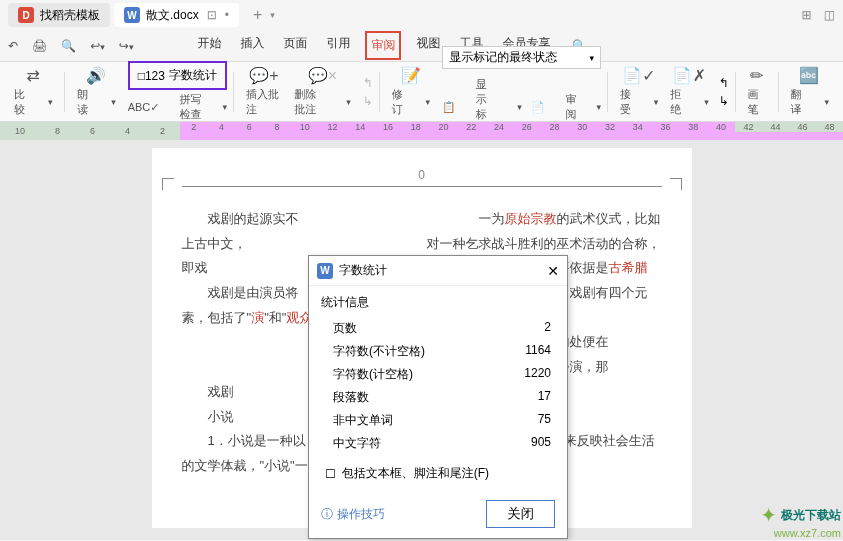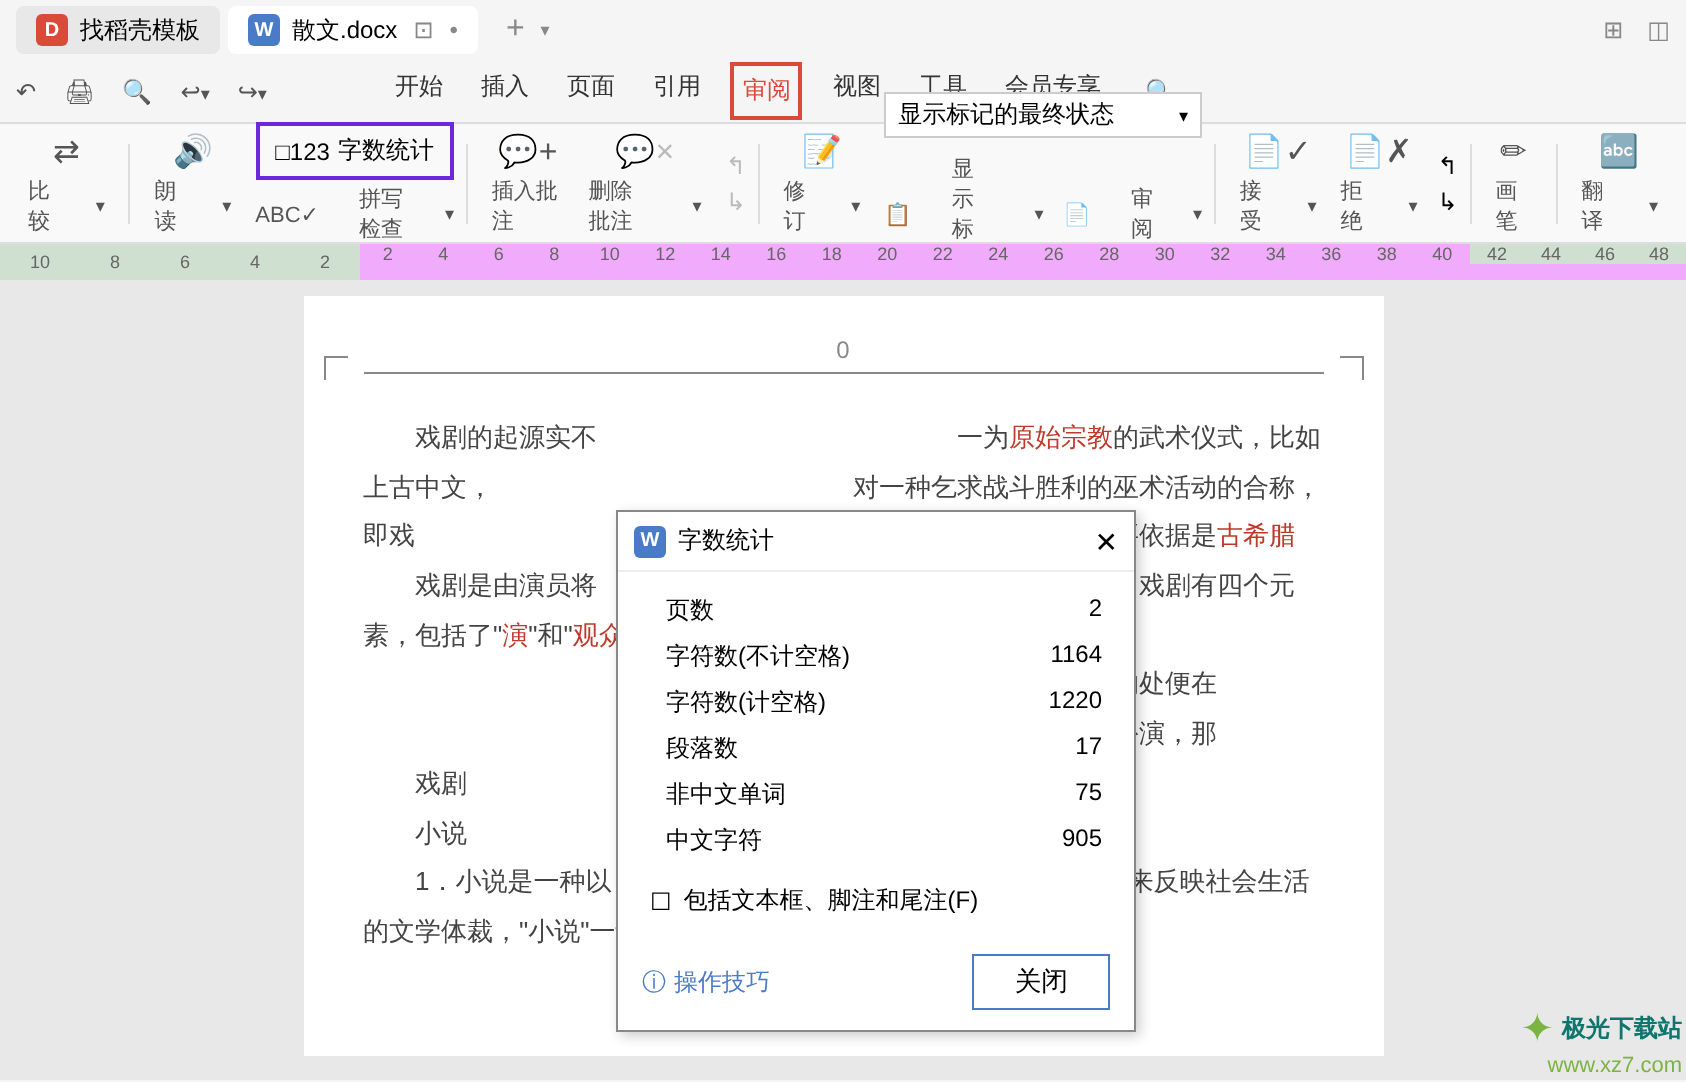--- a/index.html
+++ b/index.html
@@ -261,20 +261,21 @@
   </div>
 </div>
 
 <div class="dialog">
   <div class="dialog-title">
     <div class="tab-icon blue">W</div>
     <span>字数统计</span>
     <span class="dialog-close">✕</span>
   </div>
   <div class="dialog-body">
+    <div class="stat-header">统计信息</div>
     <div class="stat-row">
         <span class="stat-label">页数</span>
         <span>2</span>
       </div>
     <div class="stat-row">
         <span class="stat-label">字符数(不计空格)</span>
         <span>1164</span>
       </div>
     <div class="stat-row">
         <span class="stat-label">字符数(计空格)</span>

